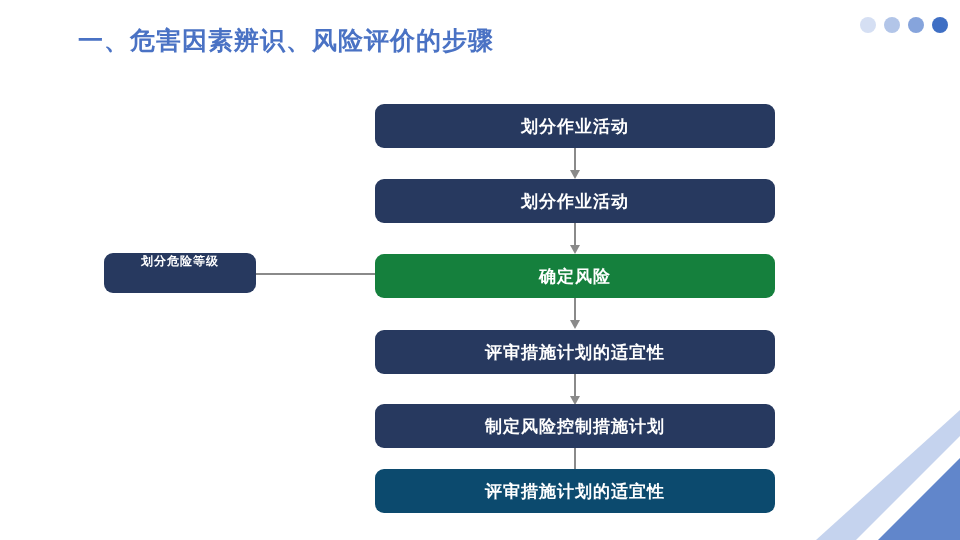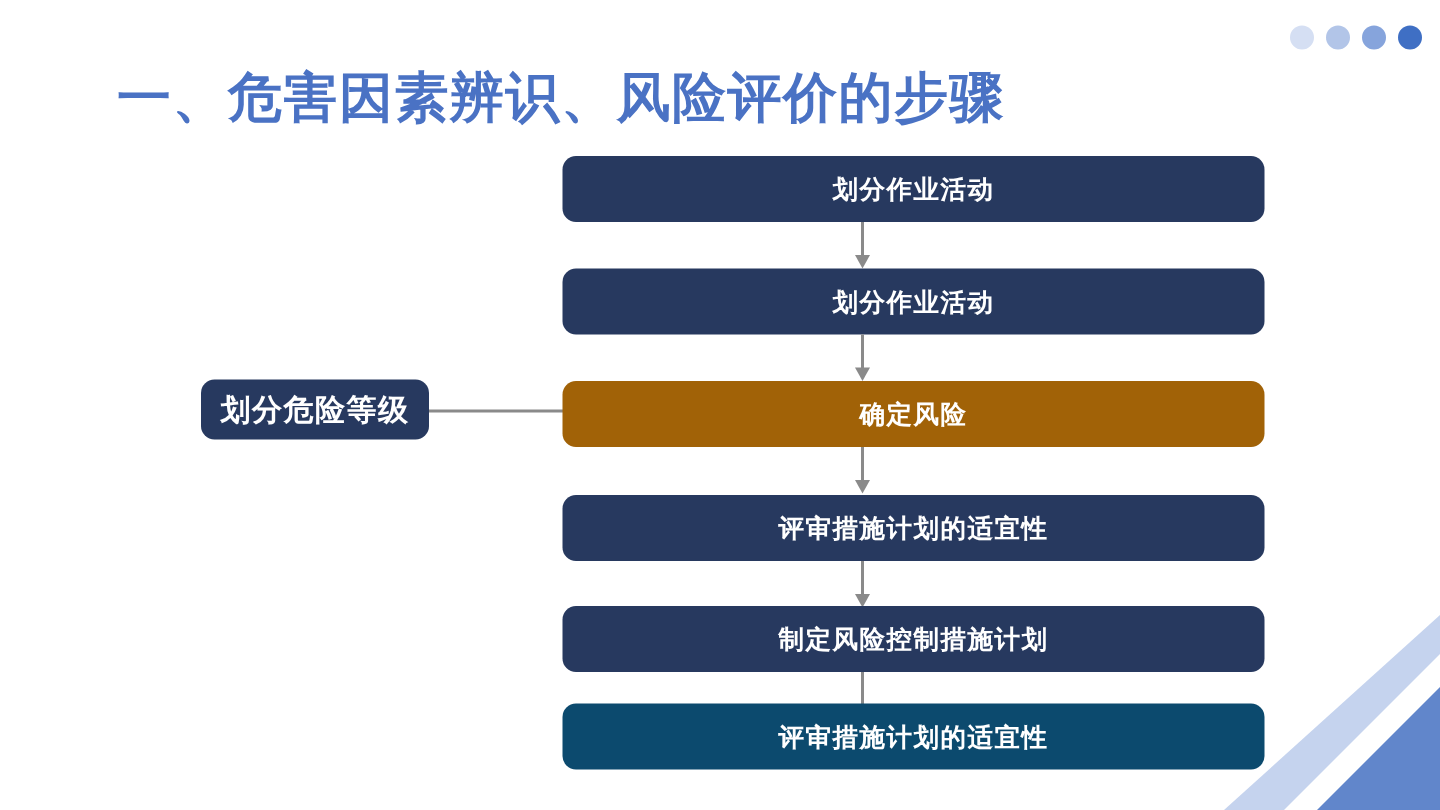--- a/index.html
+++ b/index.html
@@ -33,39 +33,39 @@
   .dot {
     width: 16px;
     height: 16px;
     border-radius: 50%;
   }
 
   
   .title {
     position: absolute;
     left: 78px;
-    top: 42px;
-    font-size: 36px;
+    top: 24px;
+    font-size: 25px;
     font-weight: bold;
     letter-spacing: 1px;
     white-space: nowrap;
     line-height: 1.3;
   }
 
   
   .flow {
     position: absolute;
     left: 375px;
     top: 104px;
     width: 400px;
   }
   .node {
     position: absolute;
     left: 0;
-    width: 468px;
+    width: 400px;
     height: 44px;
     border-radius: 9px;
     color: #ffffff;
     font-size: 17px;
     font-weight: bold;
     letter-spacing: 1px;
     display: flex;
     align-items: center;
     justify-content: center;
     box-sizing: border-box;
@@ -99,28 +99,26 @@
 
   
   .side-node {
     position: absolute;
     left: 104px;
     top: 253px;
     width: 152px;
     height: 40px;
     border-radius: 9px;
     color: #ffffff;
-    font-size: 20px;
+    font-size: 12px;
     font-weight: bold;
     letter-spacing: 1px;
     display: flex;
-    align-items: center;
     justify-content: center;
     box-sizing: border-box;
-    margin-left: 30px;
   }
   .side-connector {
     position: absolute;
     left: 255px;
     top: 273px;
     width: 122px;
     height: 2px;
     background: #8a8a8a;
   }
 
@@ -164,21 +162,21 @@
     </div>
 
     <div class="node" style="top: 75px; background: rgb(39, 57, 95); color: rgb(255, 255, 255);">
       <span>划分作业活动</span>
     </div>
     <div class="arrow" style="top:119px;">
       <span class="shaft" style="background: rgb(138, 138, 138);"></span>
       <span class="head" style="border-top-color: rgb(138, 138, 138);"></span>
     </div>
 
-    <div class="node" style="top: 150px; background: #a16207; color: rgb(255, 255, 255);">
+    <div class="node" style="top: 150px; background: #15803d; color: rgb(255, 255, 255);">
       <span>确定风险</span>
     </div>
     <div class="arrow" style="top:194px;">
       <span class="shaft" style="background: rgb(138, 138, 138);"></span>
       <span class="head" style="border-top-color: rgb(138, 138, 138);"></span>
     </div>
 
     <div class="node" style="top: 226px; background: rgb(39, 57, 95); color: rgb(255, 255, 255);">
       <span>评审措施计划的适宜性</span>
     </div>

